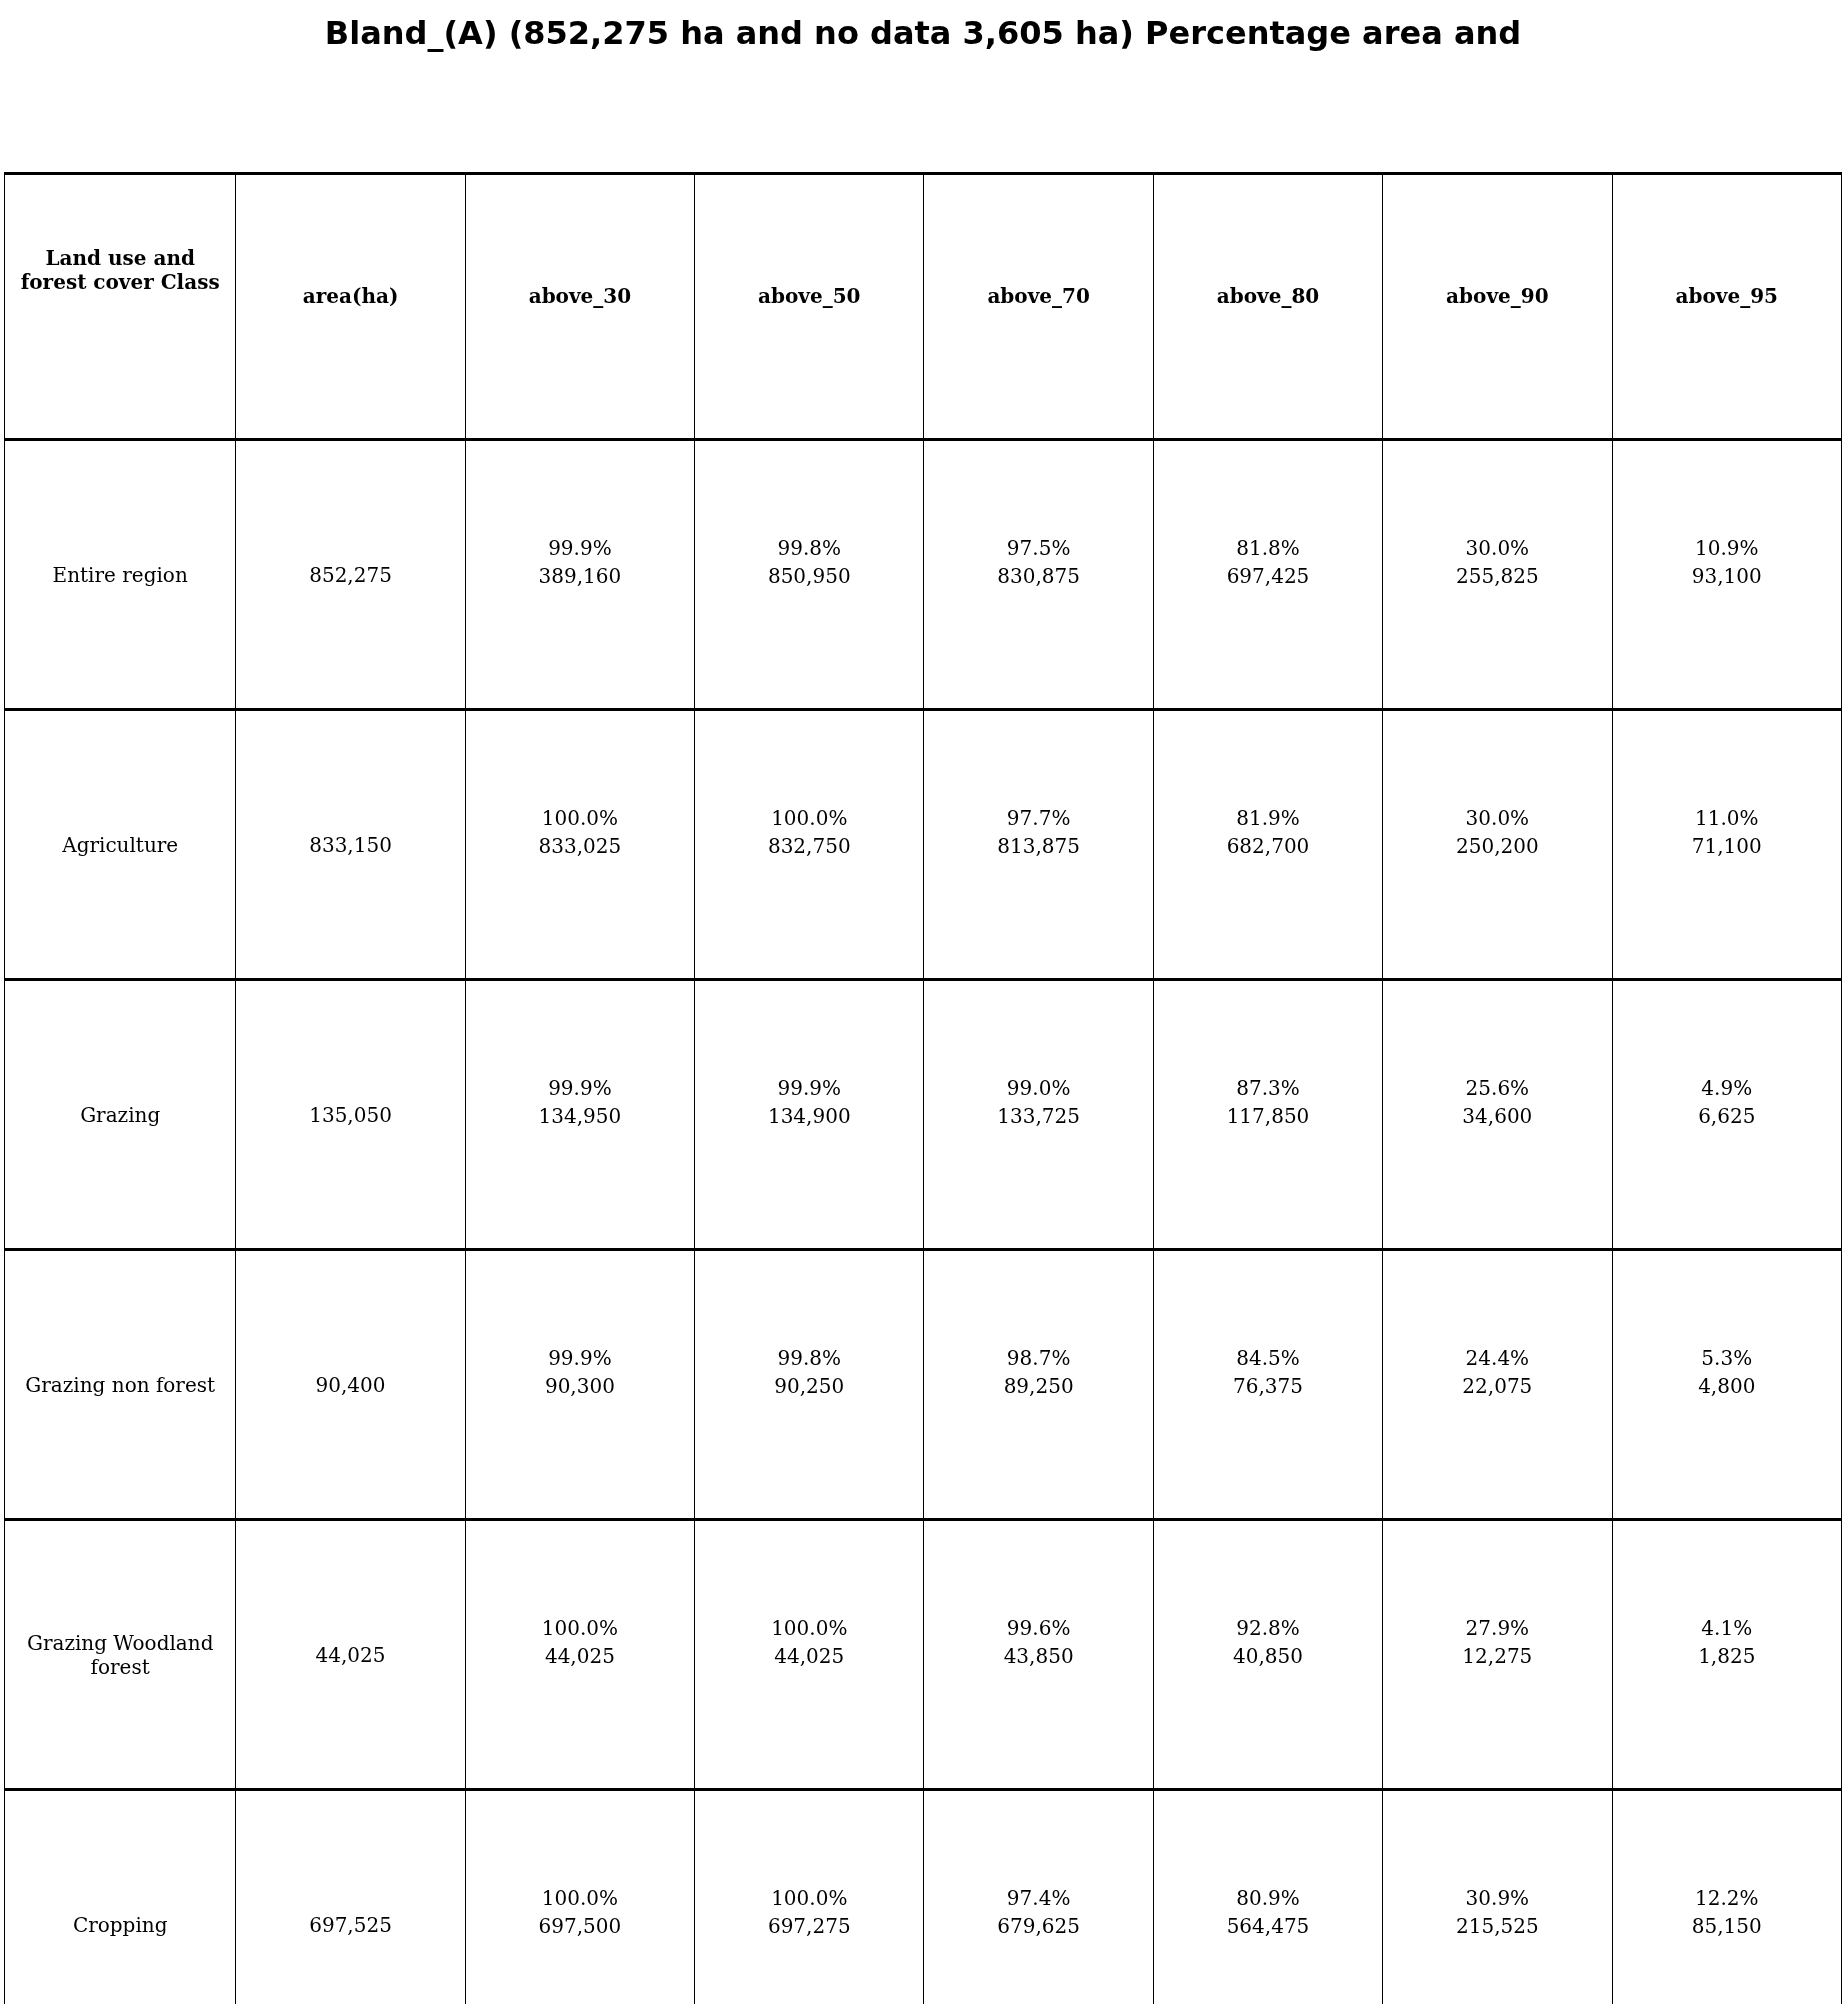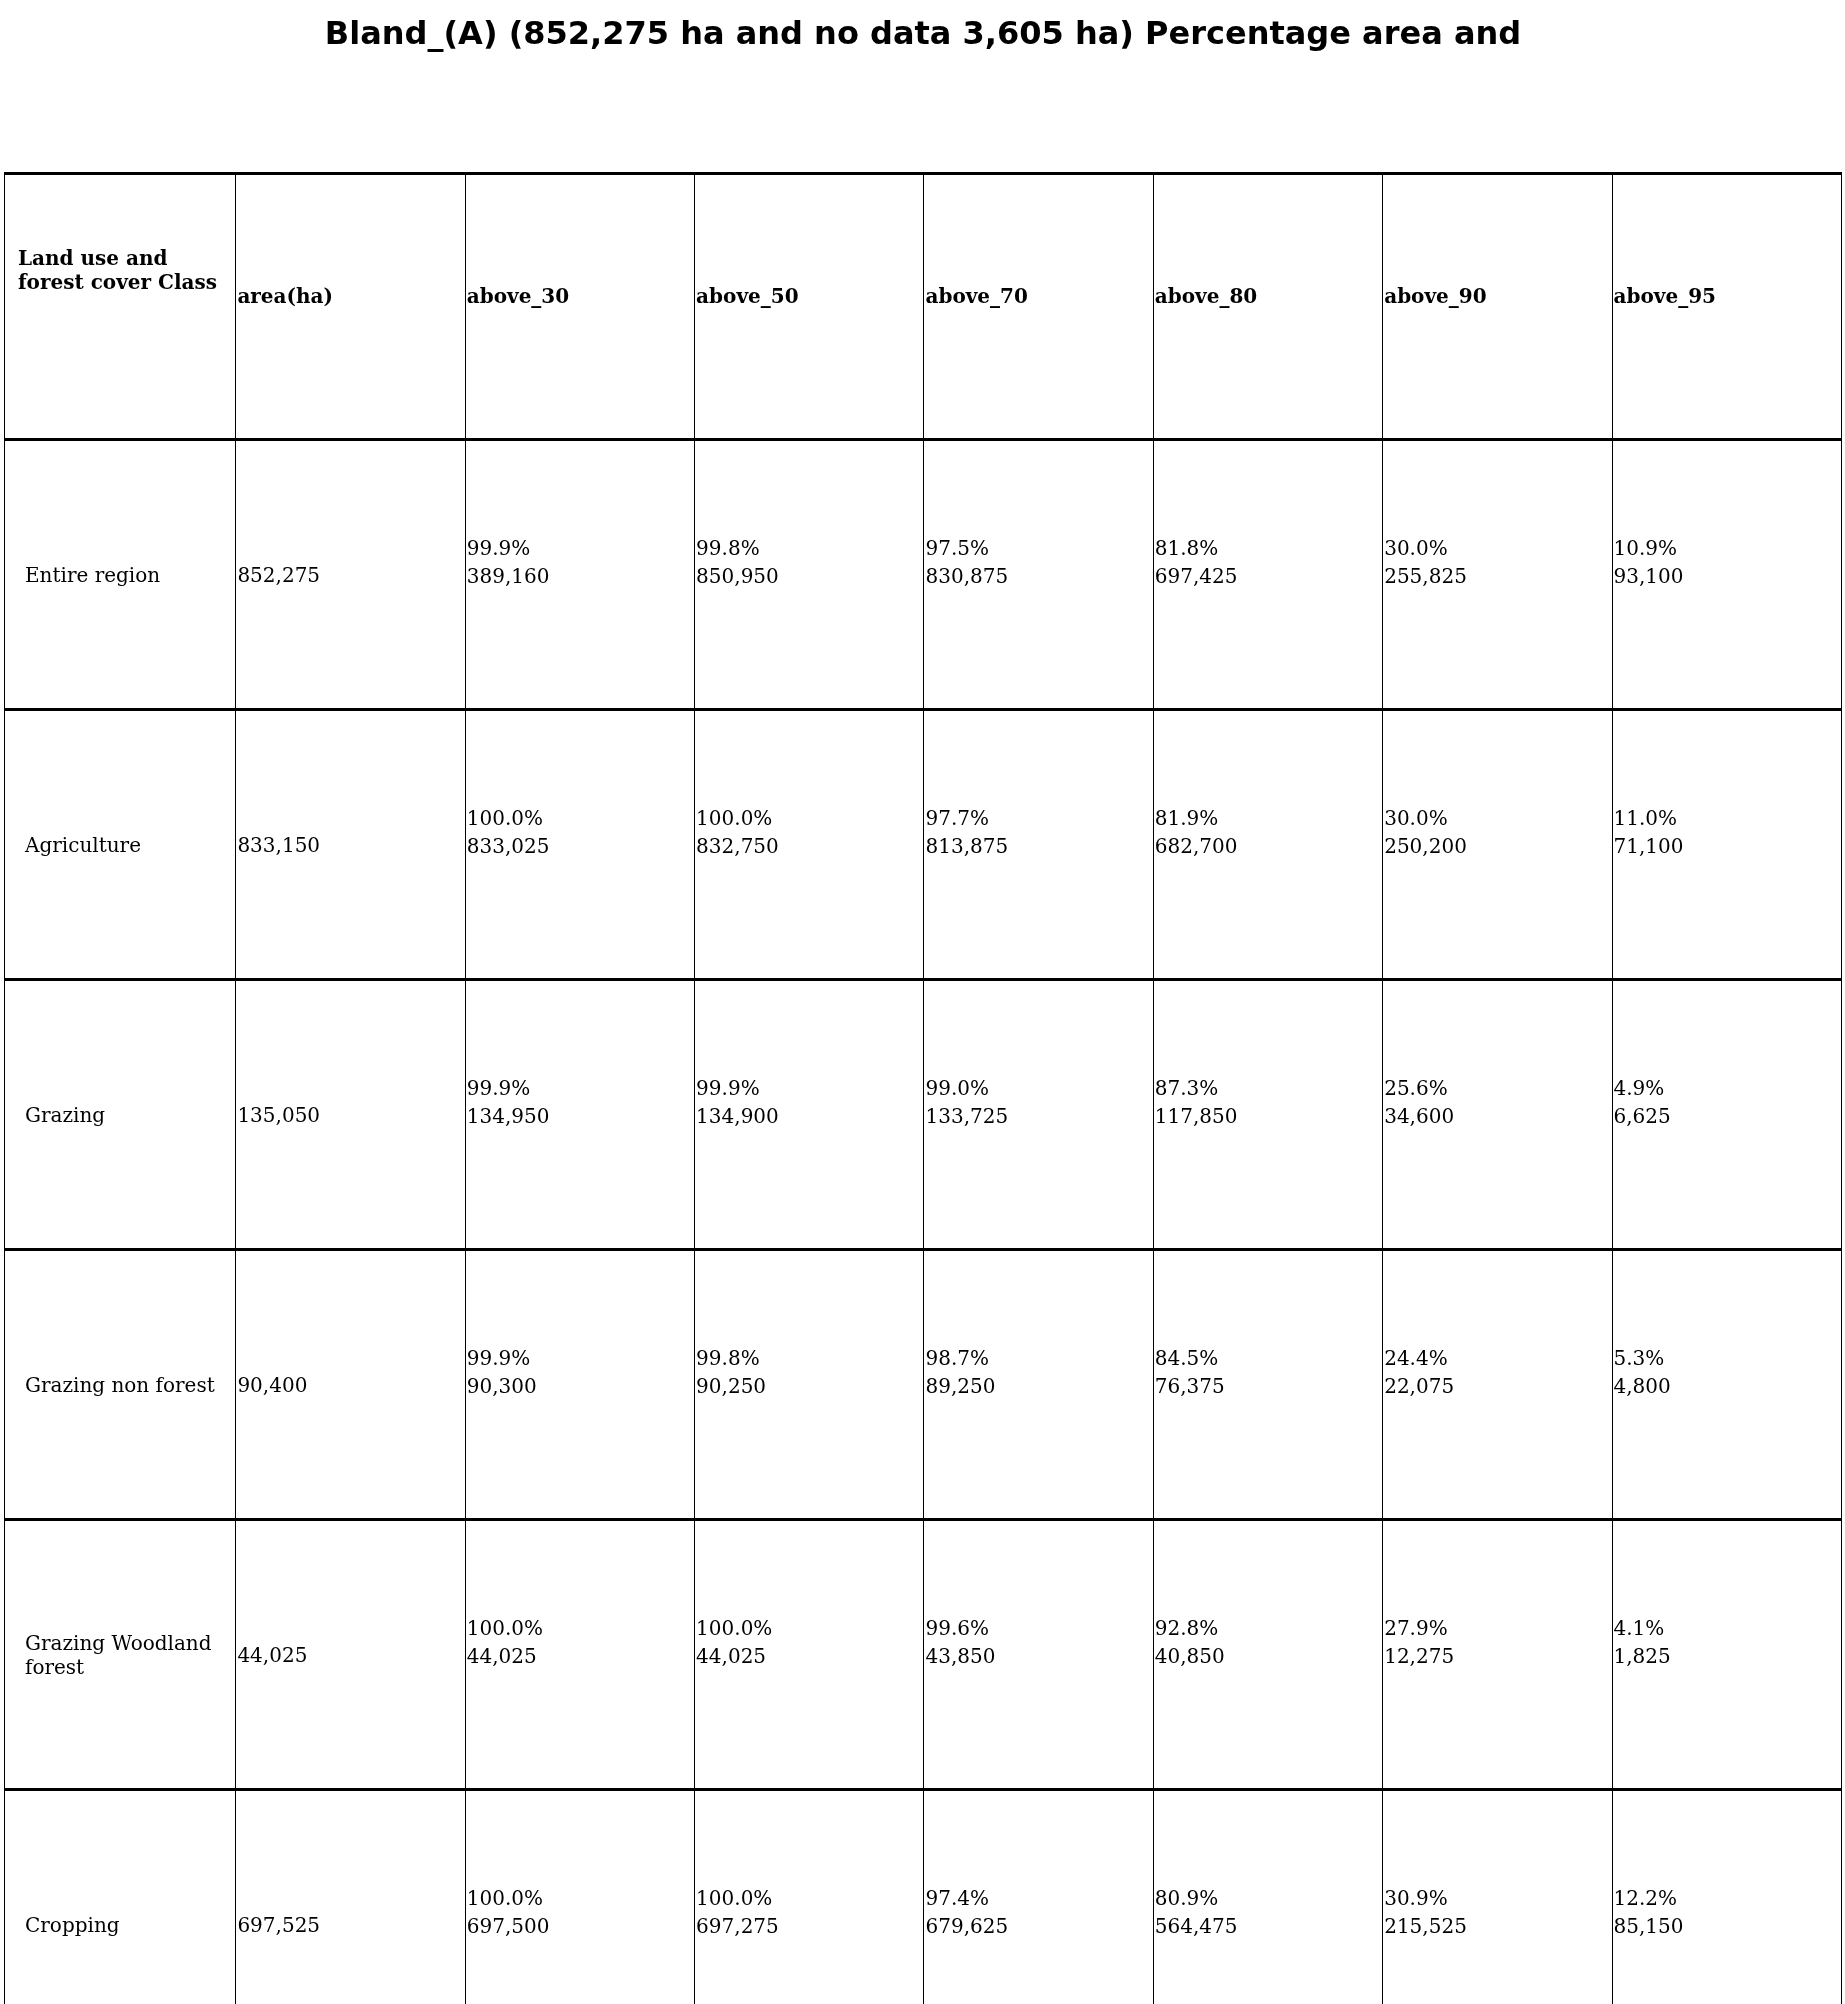--- a/index.html
+++ b/index.html
@@ -7,21 +7,21 @@
         font-family:"DejaVu Serif",serif;color:#000;}
 
   
   .title{position:absolute;top:5.6px;left:0;width:100%;text-align:center;
          font-family:"DejaVu Sans",sans-serif;font-weight:bold;font-size:32px;line-height:38px;margin-top:8px;}
 
   
   table.data{position:absolute;left:4px;top:172px;width:1838px;border-collapse:collapse;
              table-layout:fixed;}
   table.data th,table.data td{border:1.6px solid #000;border-top-width:3.6px;border-bottom-width:3.6px;
-             text-align:left;vertical-align:middle;font-size:20px;overflow:hidden;}
+             text-align:center;vertical-align:middle;font-size:20px;overflow:hidden;}
   table.data th{height:261px;font-weight:bold;}
   table.data td{height:265px;font-weight:normal;}
   td.lbl{font-weight:bold;padding:0 20px;}
   th .hw{transform:translateY(-11.2px);}
   th.first .hw{transform:translateY(-37px);padding:0 12px;}
   .two span{display:block;line-height:28px;}
   .two{transform:translateY(-13px);}
 </style>
 </head>
 <body>

